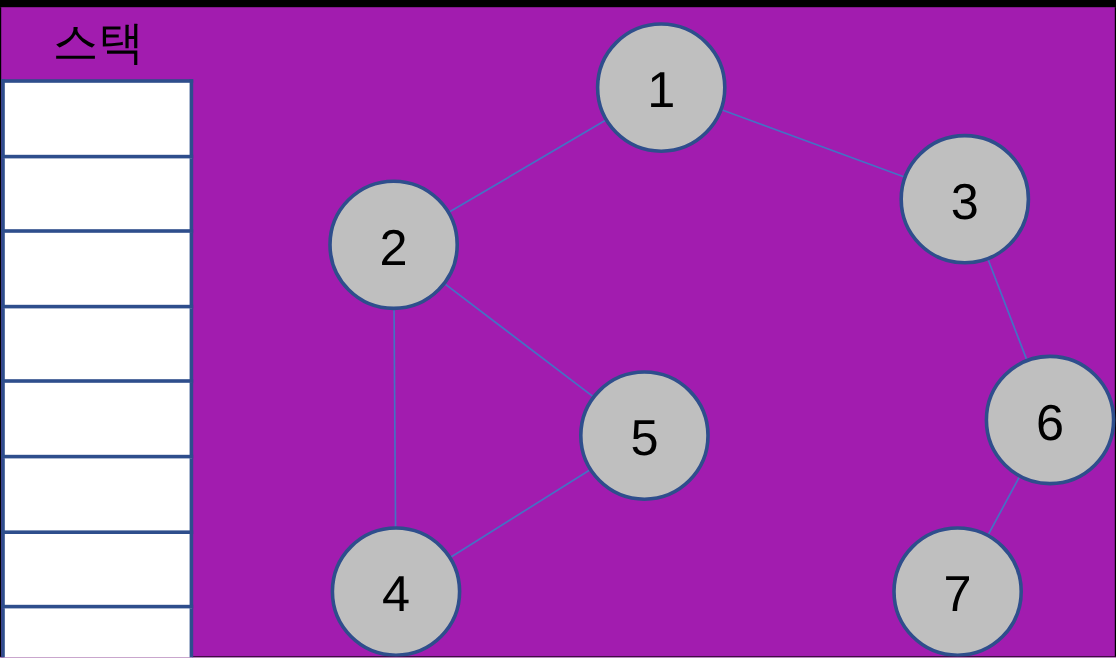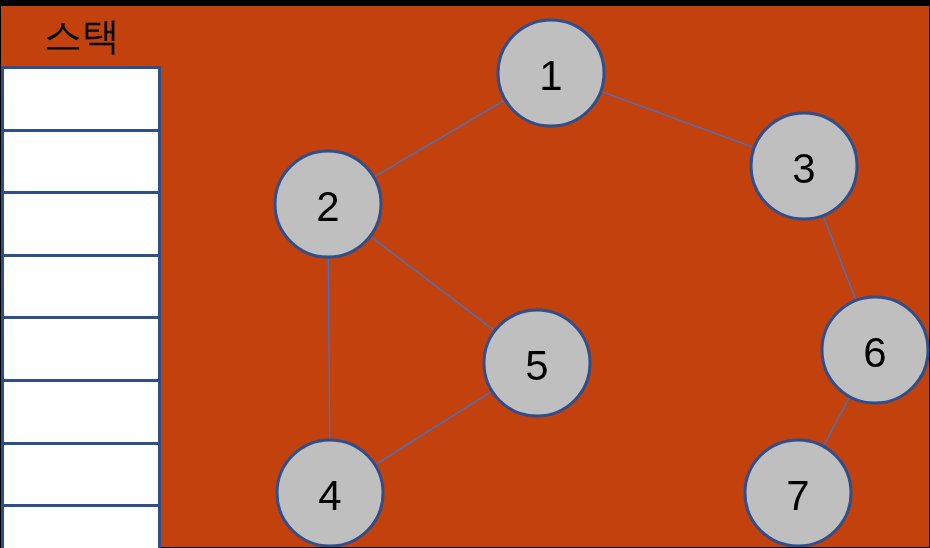--- a/index.html
+++ b/index.html
@@ -7,21 +7,21 @@
     padding: 0;
     background: #ffffff;
   }
   body {
     font-family: "Liberation Sans", sans-serif;
   }
   #screen {
     position: relative;
     width: 930px;
     height: 548px;
-    background: #c2410c;
+    background: #a21caf;
     overflow: hidden;
     box-sizing: border-box;
   }
   
   #top-bar {
     position: absolute;
     left: 0;
     top: 0;
     width: 930px;
     height: 6px;

